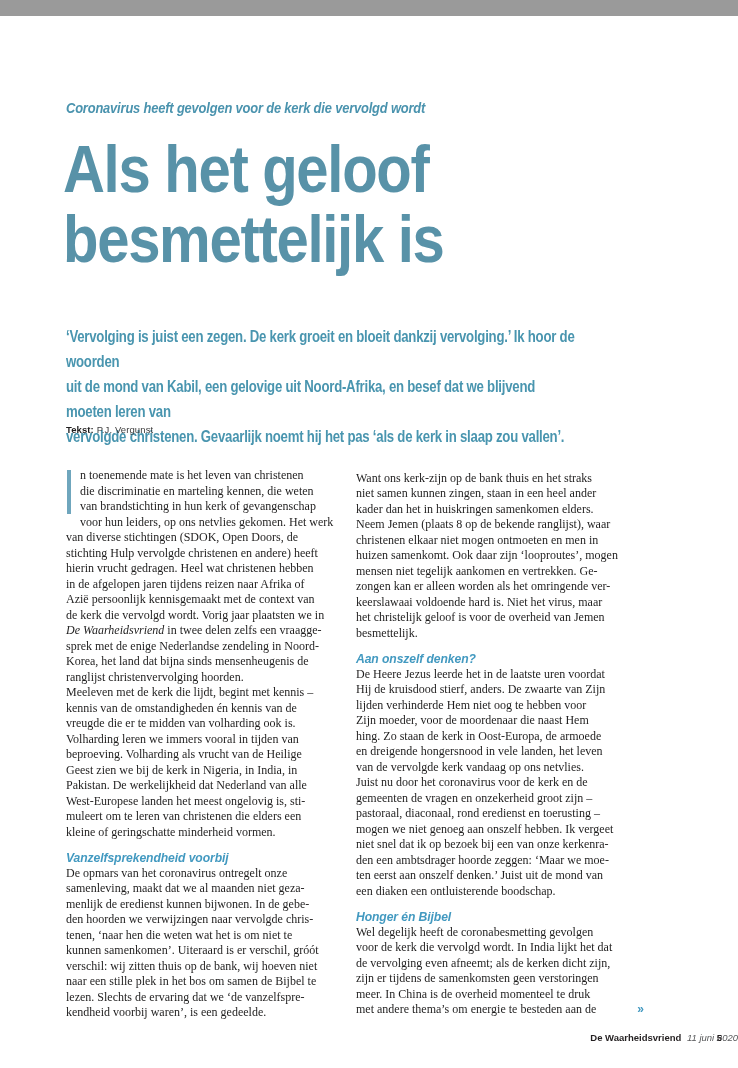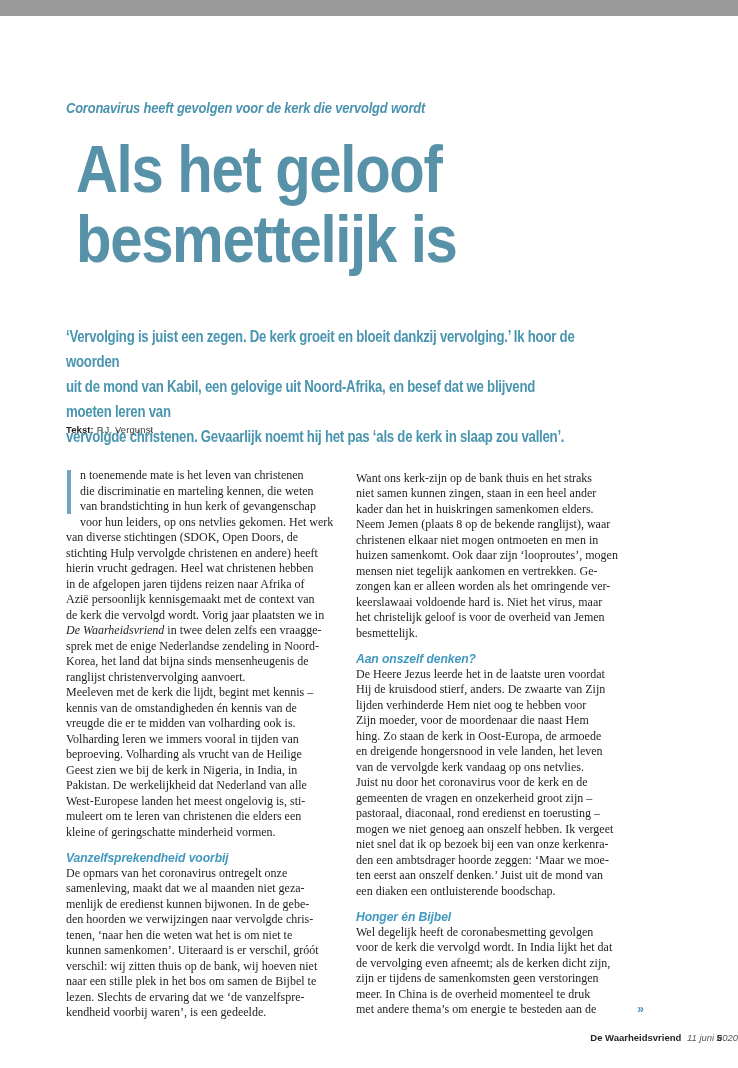--- a/index.html
+++ b/index.html
@@ -13,21 +13,21 @@
   }
   
   .kicker{
     position:absolute;left:66px;top:83px;
     font-size:15px;font-style:italic;font-weight:600;
     color:#4a93ae;letter-spacing:-0.2px;
     transform:scaleX(0.86);transform-origin:left top;
     white-space:nowrap;
   }
   
-  .headline{position:absolute;left:76px;top:118px;}
+  .headline{position:absolute;left:63px;top:118px;}
   .headline .hl-line{
     font-size:66px;line-height:70px;font-weight:bold;
     color:#5892a8;letter-spacing:-1.5px;
     transform:scaleX(0.88);transform-origin:left top;
     white-space:nowrap;
   }
   
   .intro{
     position:absolute;left:66px;top:308px;width:640px;
     font-size:16.5px;line-height:25px;font-weight:bold;
@@ -120,21 +120,21 @@
 voor hun leiders, op ons netvlies gekomen. Het werk
 van diverse stichtingen (SDOK, Open Doors, de
 stichting Hulp vervolgde christenen en andere) heeft
 hierin vrucht gedragen. Heel wat christenen hebben
 in de afgelopen jaren tijdens reizen naar Afrika of
 Azië persoonlijk kennisgemaakt met de context van
 de kerk die vervolgd wordt. Vorig jaar plaatsten we in
 </span><em>De Waarheidsvriend</em><span> in twee delen zelfs een vraagge-
 sprek met de enige Nederlandse zendeling in Noord-
 Korea, het land dat bijna sinds mensenheugenis de
-ranglijst christenvervolging aanvoert.</span></p>
+ranglijst christenvervolging hoorden.</span></p>
         <p class="body-para"><span>Meeleven met de kerk die lijdt, begint met kennis –
 kennis van de omstandigheden én kennis van de
 vreugde die er te midden van volharding ook is.
 Volharding leren we immers vooral in tijden van
 beproeving. Volharding als vrucht van de Heilige
 Geest zien we bij de kerk in Nigeria, in India, in
 Pakistan. De werkelijkheid dat Nederland van alle
 West-Europese landen het meest ongelovig is, sti-
 muleert om te leren van christenen die elders een
 kleine of geringschatte minderheid vormen.</span></p>

